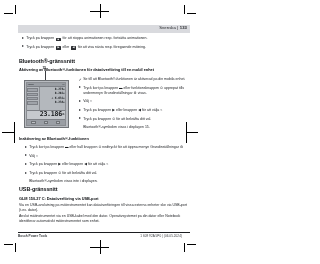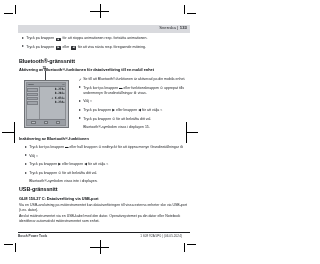--- a/index.html
+++ b/index.html
@@ -235,20 +235,24 @@
           </div>
           <div class="lcd-row">
             <span>+ 6.631</span><span class="unit">m</span>
           </div>
           <div class="lcd-row">
             <span>8.234</span><span class="unit">m</span>
           </div>
         </div>
       </div>
 
+      <div class="lcd-big">
+        <span>23.186</span>
+          <span class="unit">m</span>
+      </div>
 
       <div class="lcd-bot">
         <i></i>
         <i></i>
         <i></i>
       </div>
     </div>
   </div>
 
   <div class="col" style="left:78px;top:77px;width:111px;">

